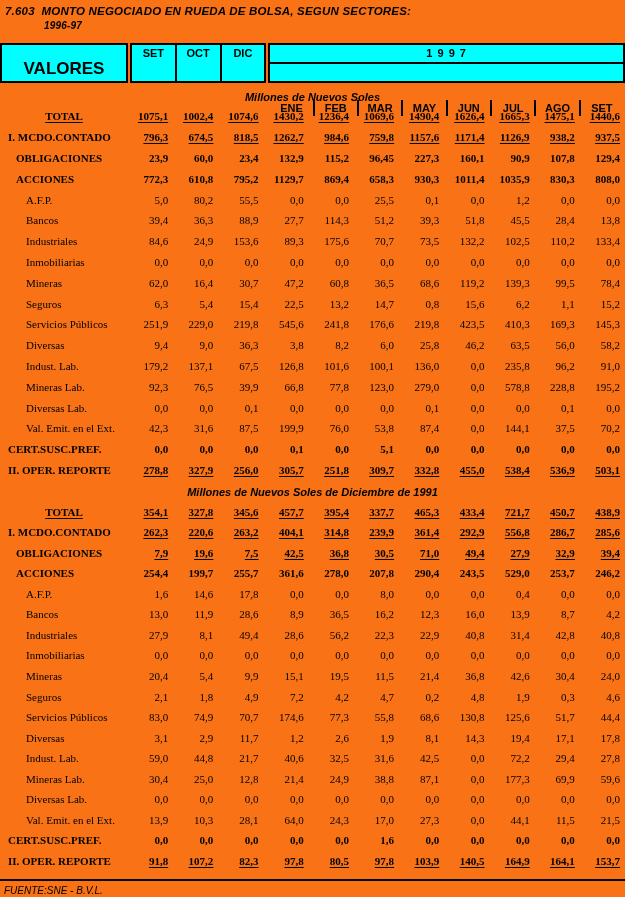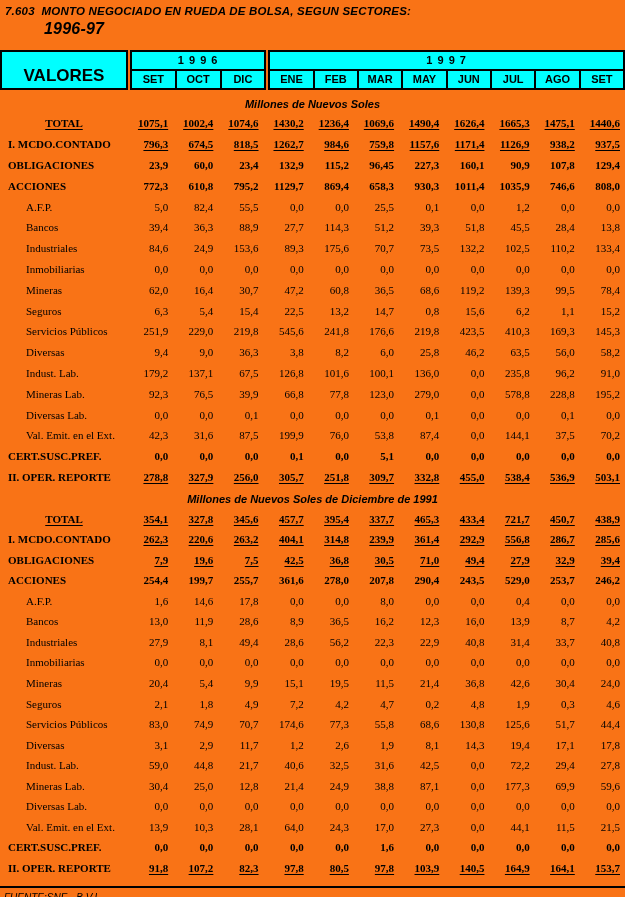--- a/index.html
+++ b/index.html
@@ -3,50 +3,50 @@
 <meta charset="utf-8">
 <style>
   html,body{margin:0;padding:0;background:#ffffff;}
   #page{
     width:625px;height:897px;overflow:hidden;background:#f97316;
     font-family:"Liberation Sans",sans-serif;color:#000;position:relative;
   }
   
   .doc-title{font-style:italic;font-weight:bold;font-size:11.5px;
     padding:5px 0 0 5px;white-space:pre;letter-spacing:.2px;}
-  .doc-title2{font-style:italic;font-weight:bold;font-size:16px;
+  .doc-title2{font-style:italic;font-weight:bold;font-size:10px;
     padding:3px 0 0 44px;letter-spacing:.2px;}
   
   .thead{display:flex;gap:2px;margin-top:12px;height:40px;box-sizing:border-box;}
   .hblock{background:#00FFFF;border:2px solid #000;box-sizing:border-box;
     display:flex;flex-direction:column;}
   .hblock.valores{width:128px;flex:none;justify-content:flex-end;
     align-items:center;padding-bottom:2px;font-weight:bold;font-size:17px;}
   .hblock.grp96{flex:3;}
-  .hblock.grp97{flex:8;}
+  .hblock.grp97{flex:8;gap:36px;}
   .hyear{height:17px;line-height:17px;text-align:center;font-weight:bold;
     font-size:11px;border-bottom:2px solid #000;letter-spacing:1px;}
   .hmonths{display:flex;flex:1;}
   .hmonth{flex:1;text-align:center;font-weight:bold;font-size:11px;
     line-height:16px;border-left:2px solid #000;}
   .hmonth:first-child{border-left:none;}
   
   .section-title{text-align:center;font-weight:bold;font-style:italic;
     font-size:11px;height:18px;line-height:18px;}
   .sec1 .section-title{margin-top:5px;}
   .sec2 .section-title{margin-top:3px;}
   .row{display:grid;grid-template-columns:128px repeat(11,1fr);
     align-items:center;font-size:11px;font-family:Liberation Serif, serif;}
   .sec1 .row{height:20.8px;}
   .sec2 .row{height:20.55px;}
   .row .label{white-space:nowrap;}
   .row.total .label{text-align:center;font-weight:bold;
     text-decoration:underline;text-underline-offset:2px;}
   .row.group .label{padding-left:8px;font-weight:bold;}
-  .row.sub   .label{padding-left:8px;font-weight:bold;}
+  .row.sub   .label{padding-left:16px;font-weight:bold;}
   .row.item  .label{padding-left:26px;font-weight:normal;}
   .val{text-align:right;padding-right:5px;}
   .row.total .val,.row.group .val,.row.sub .val{font-weight:bold;}
   .row.uvals .val{text-decoration:underline;text-underline-offset:2px;}
   
   .footer-rule{border-top:2px solid #000;margin-top:8px;}
   .footer-src{font-style:italic;font-size:10px;padding:4px 0 0 4px;}
 </style>
 </head>
 <body>
@@ -54,21 +54,20 @@
 <div id="page">
 
   <div class="doc-title">7.603  MONTO NEGOCIADO EN RUEDA DE BOLSA, SEGUN SECTORES:</div>
   <div class="doc-title2">1996-97</div>
 
   <div class="thead">
     <div class="hblock valores">
       <span>VALORES</span>
     </div>
     <div class="hblock grp96">
-      <div class="hyear">1 9 9 6</div>
       <div class="hmonths">
         <div class="hmonth">SET</div>
         <div class="hmonth">OCT</div>
         <div class="hmonth">DIC</div>
       </div>
     </div>
     <div class="hblock grp97">
       <div class="hyear">1 9 9 7</div>
       <div class="hmonths">
         <div class="hmonth">ENE</div>
@@ -132,27 +131,27 @@
           <div class="label">ACCIONES</div>
           <div class="val">772,3</div>
           <div class="val">610,8</div>
           <div class="val">795,2</div>
           <div class="val">1129,7</div>
           <div class="val">869,4</div>
           <div class="val">658,3</div>
           <div class="val">930,3</div>
           <div class="val">1011,4</div>
           <div class="val">1035,9</div>
-          <div class="val">746,6</div>
+          <div class="val">830,3</div>
           <div class="val">808,0</div>
         </div>
         <div class="row item">
           <div class="label">A.F.P.</div>
           <div class="val">5,0</div>
-          <div class="val">82,4</div>
+          <div class="val">80,2</div>
           <div class="val">55,5</div>
           <div class="val">0,0</div>
           <div class="val">0,0</div>
           <div class="val">25,5</div>
           <div class="val">0,1</div>
           <div class="val">0,0</div>
           <div class="val">1,2</div>
           <div class="val">0,0</div>
           <div class="val">0,0</div>
         </div>
@@ -432,21 +431,21 @@
           <div class="label">Industriales</div>
           <div class="val">27,9</div>
           <div class="val">8,1</div>
           <div class="val">49,4</div>
           <div class="val">28,6</div>
           <div class="val">56,2</div>
           <div class="val">22,3</div>
           <div class="val">22,9</div>
           <div class="val">40,8</div>
           <div class="val">31,4</div>
-          <div class="val">33,7</div>
+          <div class="val">42,8</div>
           <div class="val">40,8</div>
         </div>
         <div class="row item">
           <div class="label">Inmobiliarias</div>
           <div class="val">0,0</div>
           <div class="val">0,0</div>
           <div class="val">0,0</div>
           <div class="val">0,0</div>
           <div class="val">0,0</div>
           <div class="val">0,0</div>

